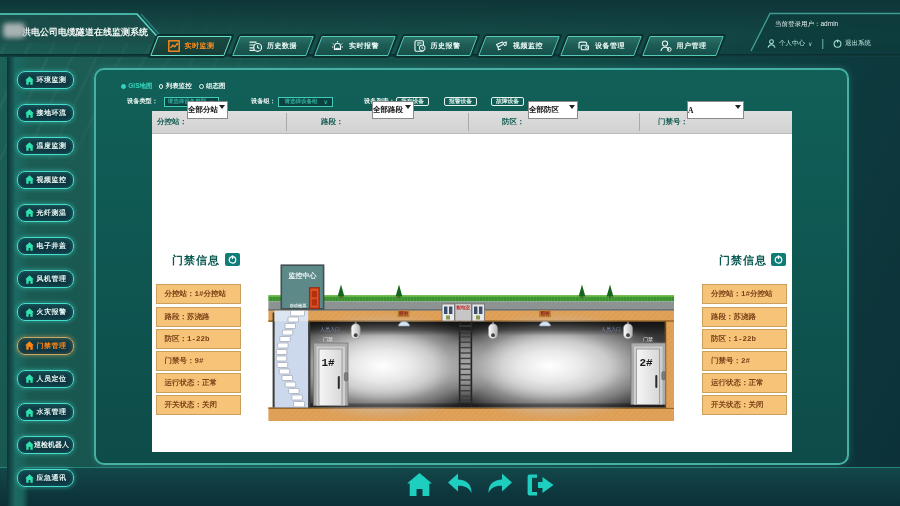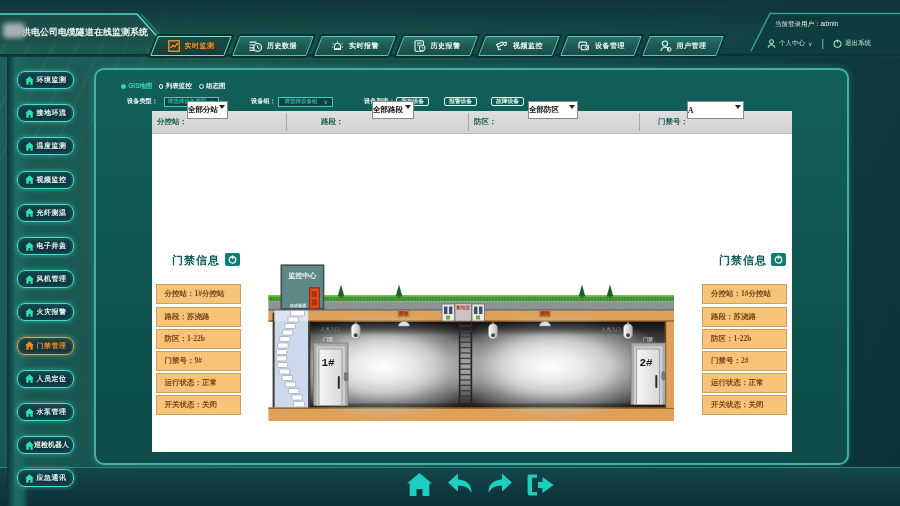--- a/index.html
+++ b/index.html
@@ -64,21 +64,21 @@
   .vsep{position:absolute;top:113px;width:1px;height:18px;background:#aaa;}
   .glabel{position:absolute;top:117px;font-size:7.5px;color:#135c52;font-family:"Liberation Serif",serif;font-weight:bold;}
   .gsel{position:absolute;top:101px;height:18px;box-sizing:border-box;background:#fff;border:1px solid #8a8a8a;
      font-size:7.5px;color:#111;display:flex;align-items:center;padding-left:0;font-family:"Liberation Serif",serif;font-weight:bold;}
   .gsel .ar{position:absolute;right:2px;top:3px;width:0;height:0;border-left:3px solid transparent;border-right:3px solid transparent;border-top:4px solid #222;}
   
   .ptitle{position:absolute;top:253px;font-size:11px;font-weight:bold;color:#0a5a52;letter-spacing:1px;}
   .pwr{position:absolute;top:253px;width:15px;height:13px;background:#0e7d78;border-radius:2px;
      display:flex;align-items:center;justify-content:center;}
   .irow{position:absolute;width:85px;height:20px;box-sizing:border-box;background:#f6c478;border:1px solid #caa05c;
-     color:#7a4318;font-size:7.5px;font-weight:bold;font-family:Liberation Serif, serif;display:flex;align-items:center;padding-left:8px;white-space:nowrap;}
+     color:#7a4318;font-size:7.5px;font-weight:bold;font-family:Liberation Mono, monospace;display:flex;align-items:center;padding-left:8px;white-space:nowrap;}
   
   #footer{z-index:4;left:0;top:467px;width:900px;height:39px;
      background:linear-gradient(180deg,#13474a 0%,#0e383e 60%,#0c3138 100%);
      border-top:1.5px solid #27857c;box-sizing:border-box;}
 </style>
 </head>
 <body>
 <div id="app">
   <div class="abs" id="streaks"></div>
   <div class="abs" id="hdrdark"></div>
@@ -286,21 +286,21 @@
 
   <div class="abs" id="white"></div>
   <div class="abs" id="graybar"></div>
   <div class="vsep" style="left:286px;"></div>
   <div class="vsep" style="left:468px;"></div>
   <div class="vsep" style="left:639px;"></div>
   <span class="glabel" style="left:157px;">分控站：</span>
   <div class="gsel" style="left:187px;width:41px;">全部分站<span class="ar"></span></div>
   <span class="glabel" style="left:321px;">路段：</span>
   <div class="gsel" style="left:372px;width:42px;">全部路段<span class="ar"></span></div>
-  <span class="glabel" style="left:474px;">防区：</span>
+  <span class="glabel" style="left:502px;">防区：</span>
   <div class="gsel" style="left:528px;width:50px;">全部防区<span class="ar"></span></div>
   <span class="glabel" style="left:658px;">门禁号：</span>
   <div class="gsel" style="left:687px;width:57px;">A<span class="ar"></span></div>
 
   <span class="ptitle" style="left:172px;">门禁信息</span>
   <div class="pwr" style="left:225px;">
       <svg width="9" height="9" viewBox="0 0 10 10">
         <circle cx="5" cy="5.4" r="3.6" fill="none" stroke="#fff" stroke-width="1.4"></circle>
         <path d="M5,0.4 V4.6" stroke="#fff" stroke-width="1.5"></path>
       </svg>

